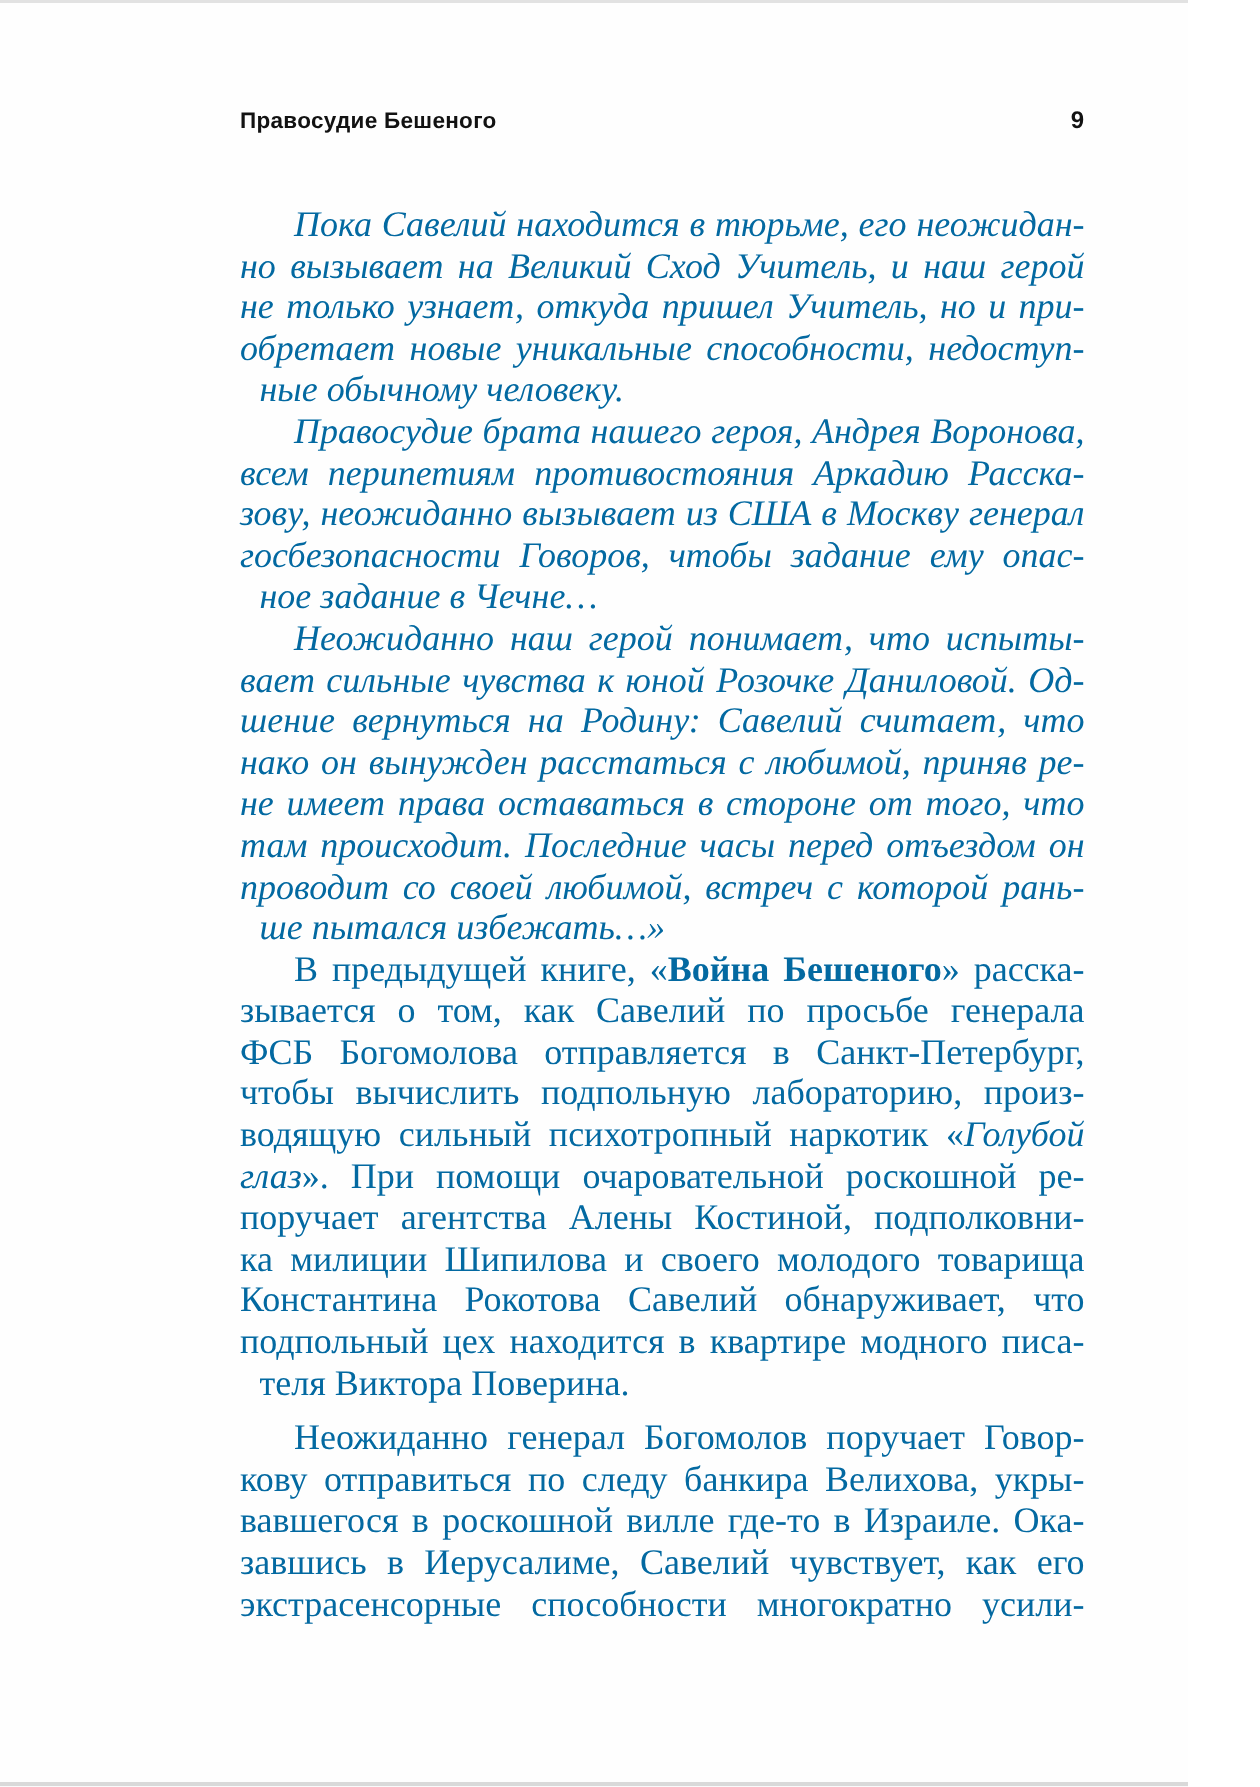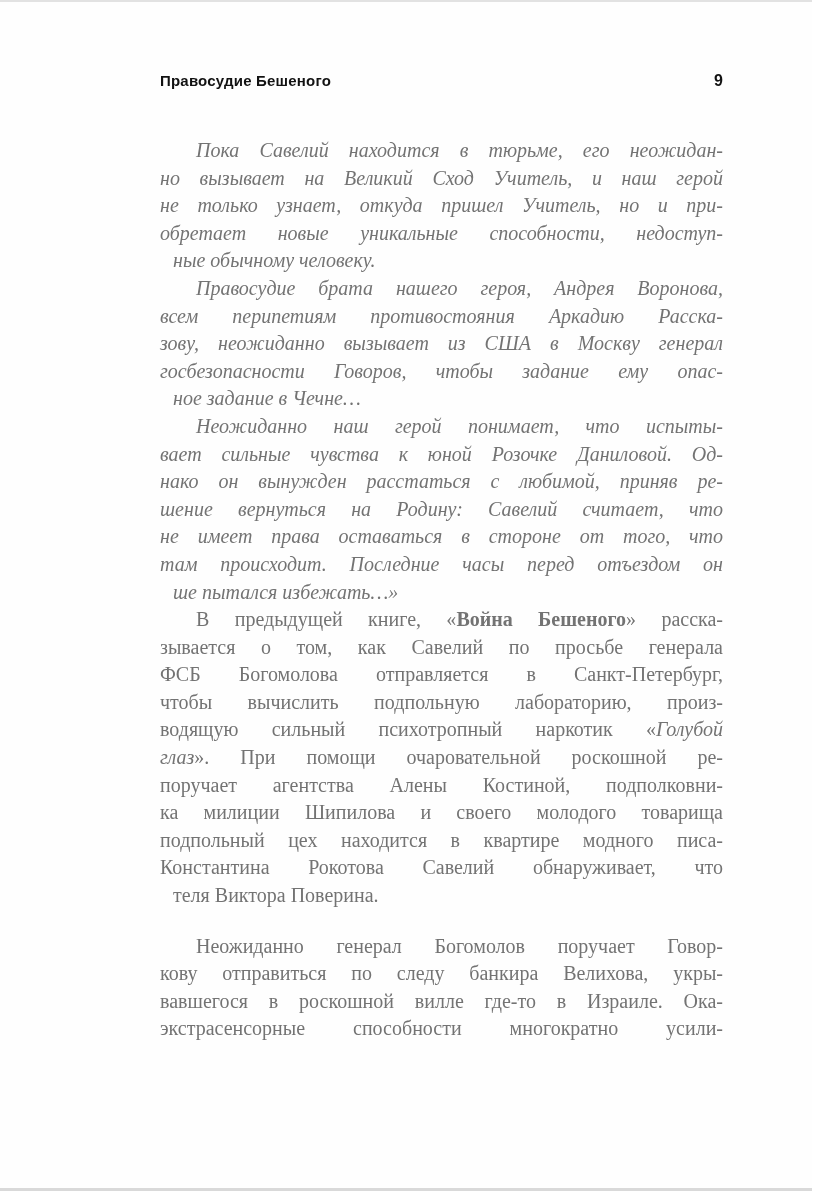--- a/index.html
+++ b/index.html
@@ -7,21 +7,20 @@
     padding: 0;
     background: #ffffff;
   }
   .page {
     position: relative;
     width: 792px;
     height: 1191px;
     background: #fefefe;
     overflow: hidden;
     font-family: "Liberation Serif", serif;
-    padding-left: 20px;
   }
   .edge-top {
     position: absolute;
     top: 0; left: 0; right: 0;
     height: 2px;
     background: #e2e2e2;
   }
   .edge-bottom {
     position: absolute;
     bottom: 0; left: 0; right: 0;
@@ -42,23 +41,23 @@
     font-weight: 700;
     font-size: 15px;
     letter-spacing: 0.2px;
     color: #121212;
   }
   .runhead .pageno {
     font-size: 16px;
   }
   .bodytext {
     margin-top: 47px;
-    font-size: 20px;
+    font-size: 24px;
     line-height: 27.6px;
-    color: #737373;
+    color: #0369a1;
   }
   .para {
     margin: 0;
     padding: 0;
   }
   .ln {
     text-align: justify;
     text-align-last: justify;
     text-justify: inter-word;
     white-space: normal;
@@ -67,21 +66,21 @@
     text-align-last: left;
     margin-left: 13px;
   }
   .ln.indent {
     text-indent: 36px;
   }
   .p-italic .ln {
     font-style: italic;
   }
   .p5 {
-    margin-top: 23px;
+    margin-top: 9px;
   }
   .seg-b { font-weight: 700; }
   .seg-i { font-style: italic; }
 </style>
 </head>
 <body>
 
 <div class="page">
   <div class="edge-top"></div>
 
@@ -106,45 +105,47 @@
         <div class="ln indent">Правосудие брата нашего героя, Андрея Воронова,</div>
         <div class="ln">всем перипетиям противостояния Аркадию Расска-</div>
         <div class="ln">зову, неожиданно вызывает из США в Москву генерал</div>
         <div class="ln">госбезопасности Говоров, чтобы задание ему опас-</div>
         <div class="ln last">ное задание в Чечне…</div>
       </div>
 
       <div class="para p-italic">
         <div class="ln indent">Неожиданно наш герой понимает, что испыты-</div>
         <div class="ln">вает сильные чувства к юной Розочке Даниловой. Од-</div>
+        <div class="ln">шение вернуться на Родину: Савелий считает, что</div>
         <div class="ln">нако он вынужден расстаться с любимой, приняв ре-</div>
-        <div class="ln">шение вернуться на Родину: Савелий считает, что</div>
         <div class="ln">не имеет права оставаться в стороне от того, что</div>
         <div class="ln">там происходит. Последние часы перед отъездом он</div>
+        <div class="ln">проводит со своей любимой, встреч с которой рань-</div>
         <div class="ln last">ше пытался избежать…»</div>
       </div>
 
       <div class="para">
         <div class="ln indent"><span>В предыдущей книге, «</span><span class="seg-b">Война Бешеного</span><span>» расска-</span></div>
         <div class="ln">зывается о том, как Савелий по просьбе генерала</div>
         <div class="ln">ФСБ Богомолова отправляется в Санкт-Петербург,</div>
         <div class="ln">чтобы вычислить подпольную лабораторию, произ-</div>
         <div class="ln"><span>водящую сильный психотропный наркотик «</span><span class="seg-i">Голубой</span></div>
         <div class="ln"><span class="seg-i">глаз</span><span>». При помощи очаровательной роскошной ре-</span></div>
         <div class="ln">поручает агентства Алены Костиной, подполковни-</div>
         <div class="ln">ка милиции Шипилова и своего молодого товарища</div>
+        <div class="ln">Константина Рокотова Савелий обнаруживает, что</div>
         <div class="ln">подпольный цех находится в квартире модного писа-</div>
-        <div class="ln">Константина Рокотова Савелий обнаруживает, что</div>
         <div class="ln last">теля Виктора Поверина.</div>
       </div>
 
       <div class="para p5">
         <div class="ln indent">Неожиданно генерал Богомолов поручает Говор-</div>
         <div class="ln">кову отправиться по следу банкира Велихова, укры-</div>
         <div class="ln">вавшегося в роскошной вилле где-то в Израиле. Ока-</div>
+        <div class="ln">завшись в Иерусалиме, Савелий чувствует, как его</div>
         <div class="ln">экстрасенсорные способности многократно усили-</div>
       </div>
 
     </div>
   </div>
 
   <div class="edge-bottom"></div>
 </div>
 
 </body></html>

